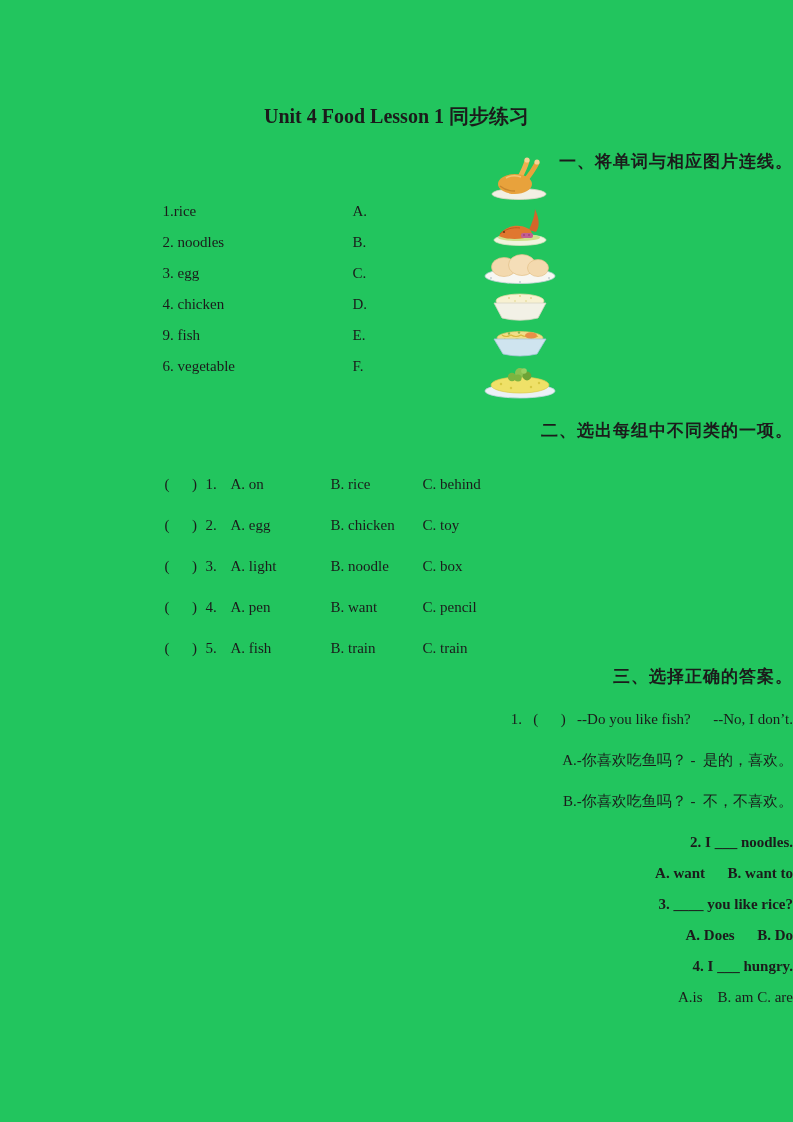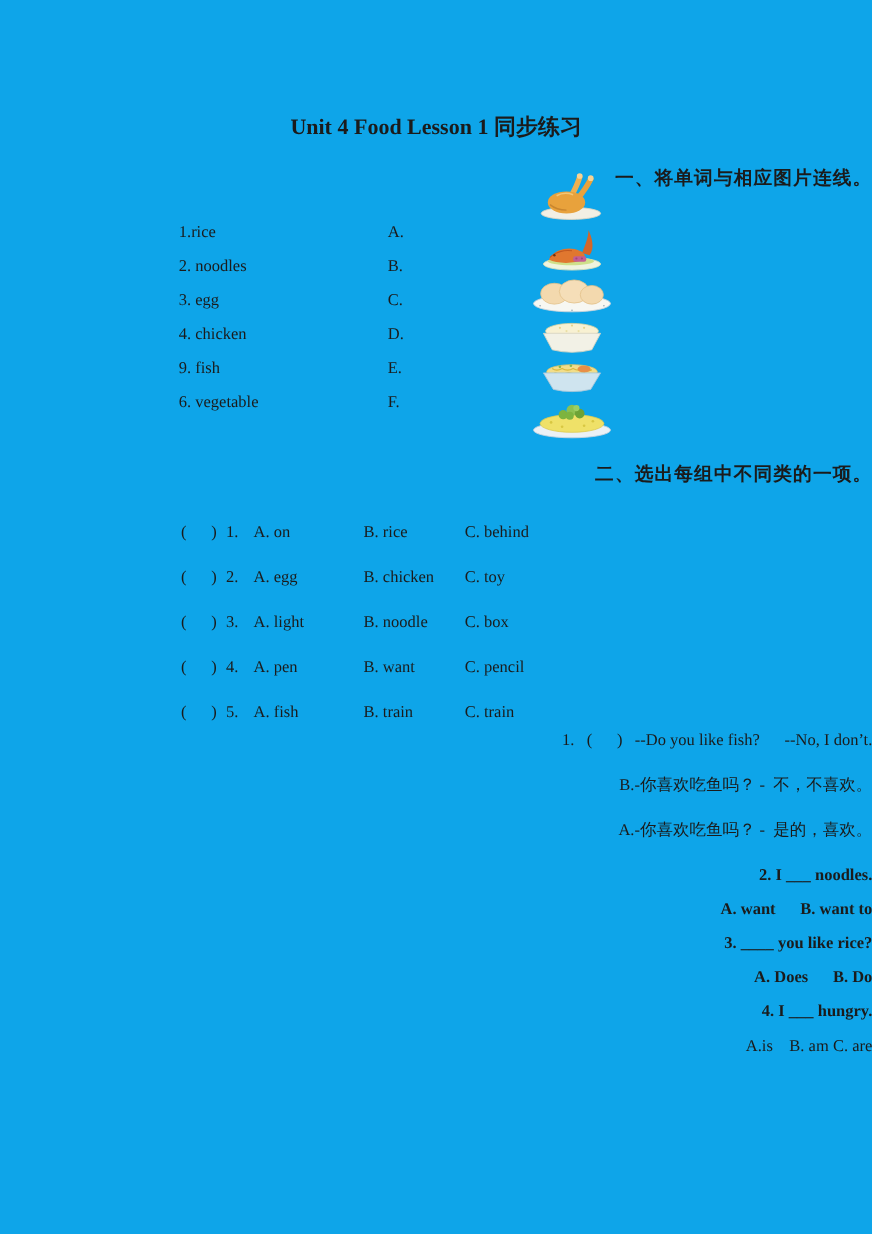--- a/index.html
+++ b/index.html
@@ -1,21 +1,21 @@
 <!DOCTYPE html>
 <html><head>
 <meta charset="utf-8">
 <style>
   * { margin: 0; padding: 0; box-sizing: border-box; }
   html, body { background: #ffffff; }
   .page {
     position: relative;
     width: 793px;
     height: 1122px;
-    background: #0ea5e9;
+    background: #22c55e;
     font-family: "Liberation Serif", "DejaVu Serif", serif;
     font-size: 15px;
     color: #1b1b1b;
     overflow: hidden;
   }
   .title {
     margin-top: 103px;
     text-align: center;
     font-size: 20px;
     line-height: 26px;
@@ -185,25 +185,26 @@
       <span class="odd-paren">(      )</span><span class="odd-num">3.</span><span class="opt opt-a">A. light</span><span class="opt opt-b">B. noodle</span><span class="opt opt-c">C. box</span>
     </div>
     <div class="odd-row">
       <span class="odd-paren">(      )</span><span class="odd-num">4.</span><span class="opt opt-a">A. pen</span><span class="opt opt-b">B. want</span><span class="opt opt-c">C. pencil</span>
     </div>
     <div class="odd-row">
       <span class="odd-paren">(      )</span><span class="odd-num">5.</span><span class="opt opt-a">A. fish</span><span class="opt opt-b">B. train</span><span class="opt opt-c">C. train</span>
     </div>
   </div>
 
+  <div class="sec-head sec3-head">三、选择正确的答案。</div>
 
   <div class="s3-list">
     <p class="s3-line gap-lg">1.   (      )   --Do you like fish?      --No, I don’t.</p>
+    <p class="s3-line gap-lg">A.-你喜欢吃鱼吗？ -  是的，喜欢。</p>
     <p class="s3-line gap-lg">B.-你喜欢吃鱼吗？ -  不，不喜欢。</p>
-    <p class="s3-line gap-lg">A.-你喜欢吃鱼吗？ -  是的，喜欢。</p>
     <p class="s3-line gap-sm">2. I ___ noodles.</p>
     <p class="s3-line gap-sm">A. want      B. want to</p>
     <p class="s3-line gap-sm">3. ____ you like rice?</p>
     <p class="s3-line gap-sm">A. Does      B. Do</p>
     <p class="s3-line gap-sm">4. I ___ hungry.</p>
     <p class="s3-line">A.is    B. am C. are</p>
   </div>
 
 </div>
 

